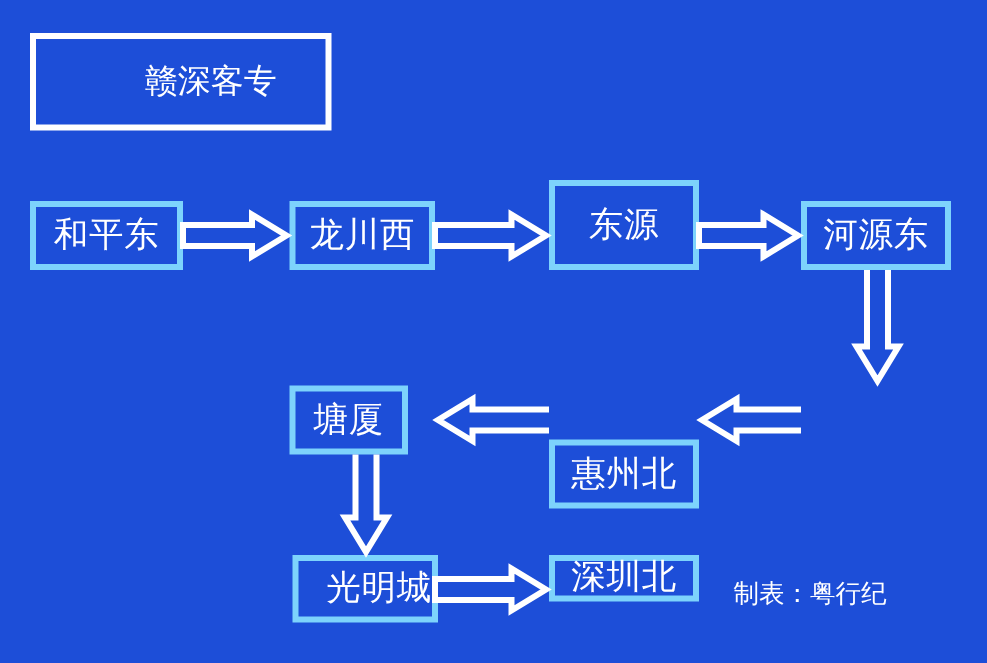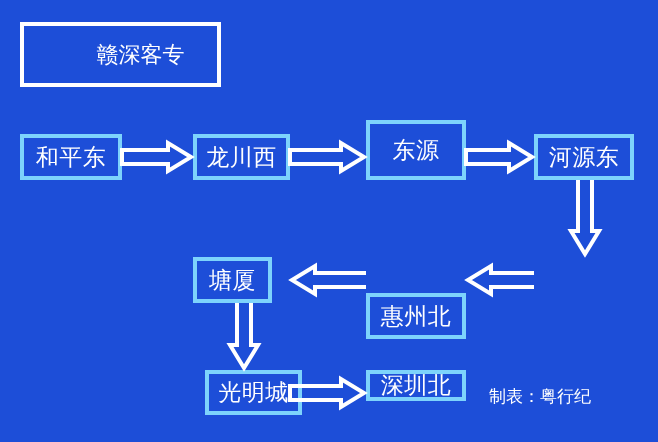--- a/index.html
+++ b/index.html
@@ -65,21 +65,21 @@
     overflow: visible;
   }
   
   #n-hepingdong  { left: 20px;  top: 134px; width: 102px; height: 46px; }
   #n-longchuanxi { left: 193px; top: 134px; width: 97px;  height: 46px; }
   #n-dongyuan    { left: 366px; top: 120px; width: 100px; height: 60px; }
   #n-heyuandong  { left: 534px; top: 134px; width: 100px; height: 46px; }
   #n-boluobei    { left: 534px; top: 256px; width: 100px; height: 47px; }
   #n-huizhoubei  { left: 366px; top: 257px; width: 100px; height: 46px; margin-top: 36px; }
   #n-tangxia     { left: 193px; top: 257px; width: 79px;  height: 46px; }
-  #n-guangmingcheng { left: 205px; top: 370px; width: 97px; height: 45px; }
+  #n-guangmingcheng { left: 195px; top: 370px; width: 97px; height: 45px; justify-content: flex-end; }
   #n-shenzhenbei { left: 366px; top: 370px; width: 100px; height: 31px; }
 
   
   #a-1 { left: 122px; top: 142px; }
   #a-2 { left: 290px; top: 142px; }
   #a-3 { left: 466px; top: 142px; }
   #a-4 { left: 570px; top: 180px; }
   #a-5 { left: 466px; top: 265px; }
   #a-6 { left: 290px; top: 265px; }
   #a-7 { left: 229px; top: 303px; }

